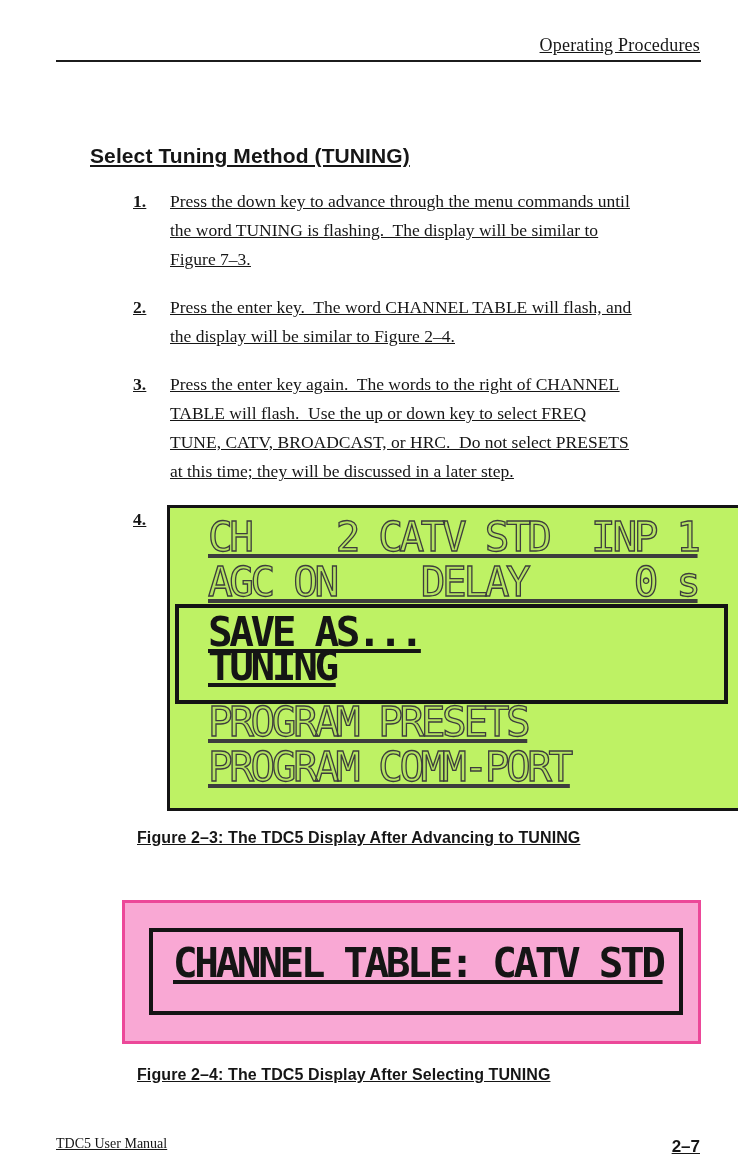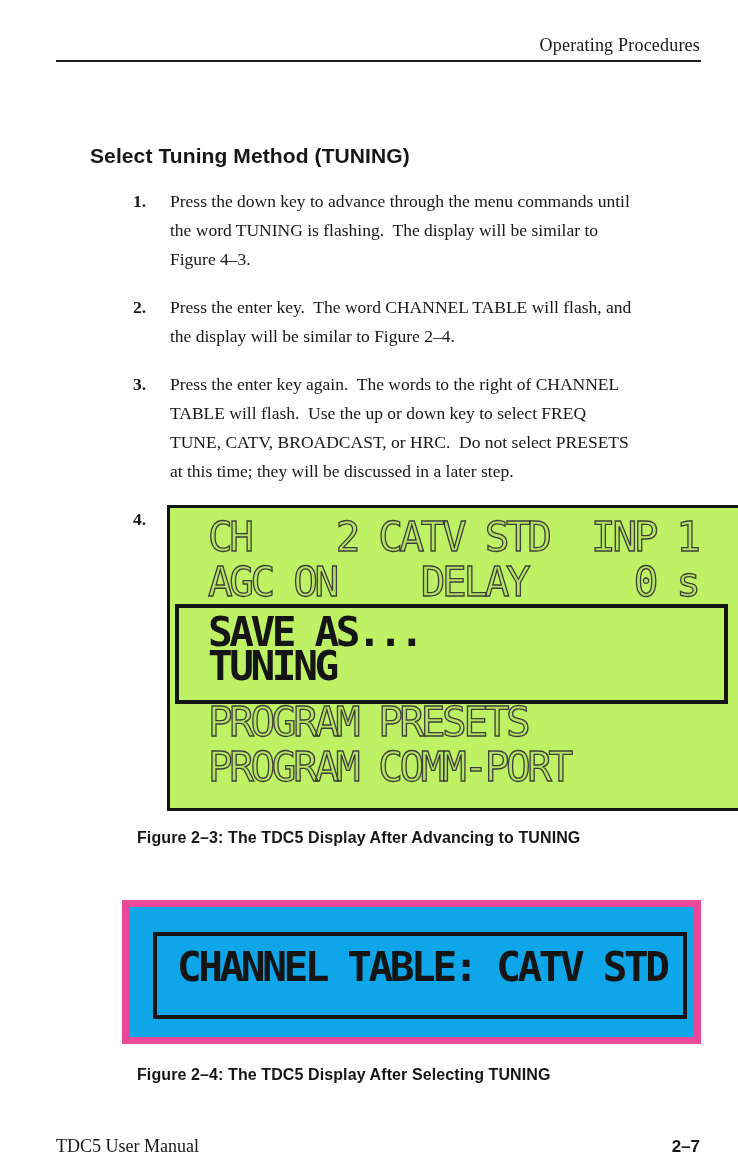--- a/index.html
+++ b/index.html
@@ -1,15 +1,15 @@
 <!DOCTYPE html>
 <html><head>
 <meta charset="utf-8">
 <style>
-  * { margin: 0; padding: 0; box-sizing: border-box; }
+  * { margin: 0; padding: 0; box-sizing: border-box; text-decoration: underline; }
   html, body { background: #e8e8e8; }
   .page {
     position: relative;
     width: 738px;
     height: 1176px;
     background: #ffffff;
     color: #161616;
     font-family: "Liberation Serif", serif;
     overflow: hidden;
   }
@@ -117,43 +117,43 @@
   }
   .caption1 { top: 829px; }
   .caption2 { top: 1066px; }
 
   .fig2-box {
     position: absolute;
     left: 122px;
     top: 900px;
     width: 579px;
     height: 144px;
-    border: 7px solid #ec4899;
-    background: #0ea5e9;
+    border: 3px solid #ec4899;
+    background: #f9a8d4;
   }
   .fig2-inner {
     position: absolute;
     left: 24px;
     top: 25px;
     width: 534px;
     height: 87px;
     border: 4px solid #141414;
   }
   .fig2-text {
     position: absolute;
     left: 20px;
     top: 11px;
   }
 
   
   .footer-left {
     position: absolute;
     left: 56px;
     top: 1136px;
-    font-size: 18px;
+    font-size: 14px;
   }
   .footer-right {
     position: absolute;
     right: 38px;
     top: 1137px;
     font-family: "Liberation Sans", sans-serif;
     font-weight: bold;
     font-size: 17px;
     margin-left: 16px;
   }
@@ -166,21 +166,21 @@
   <div class="header-title">Operating Procedures</div>
   <div class="header-rule"></div>
 
   <div class="section-title">Select Tuning Method (TUNING)</div>
 
   <div class="steps">
     <div class="step">
       <span class="step-number">1.</span>
       <span class="step-text">Press the down key to advance through the menu commands until
 the word TUNING is flashing.  The display will be similar to
-Figure 4–3.</span>
+Figure 7–3.</span>
     </div>
     <div class="step">
       <span class="step-number">2.</span>
       <span class="step-text">Press the enter key.  The word CHANNEL TABLE will flash, and
 the display will be similar to Figure 2–4.</span>
     </div>
     <div class="step">
       <span class="step-number">3.</span>
       <span class="step-text">Press the enter key again.  The words to the right of CHANNEL
 TABLE will flash.  Use the up or down key to select FREQ

